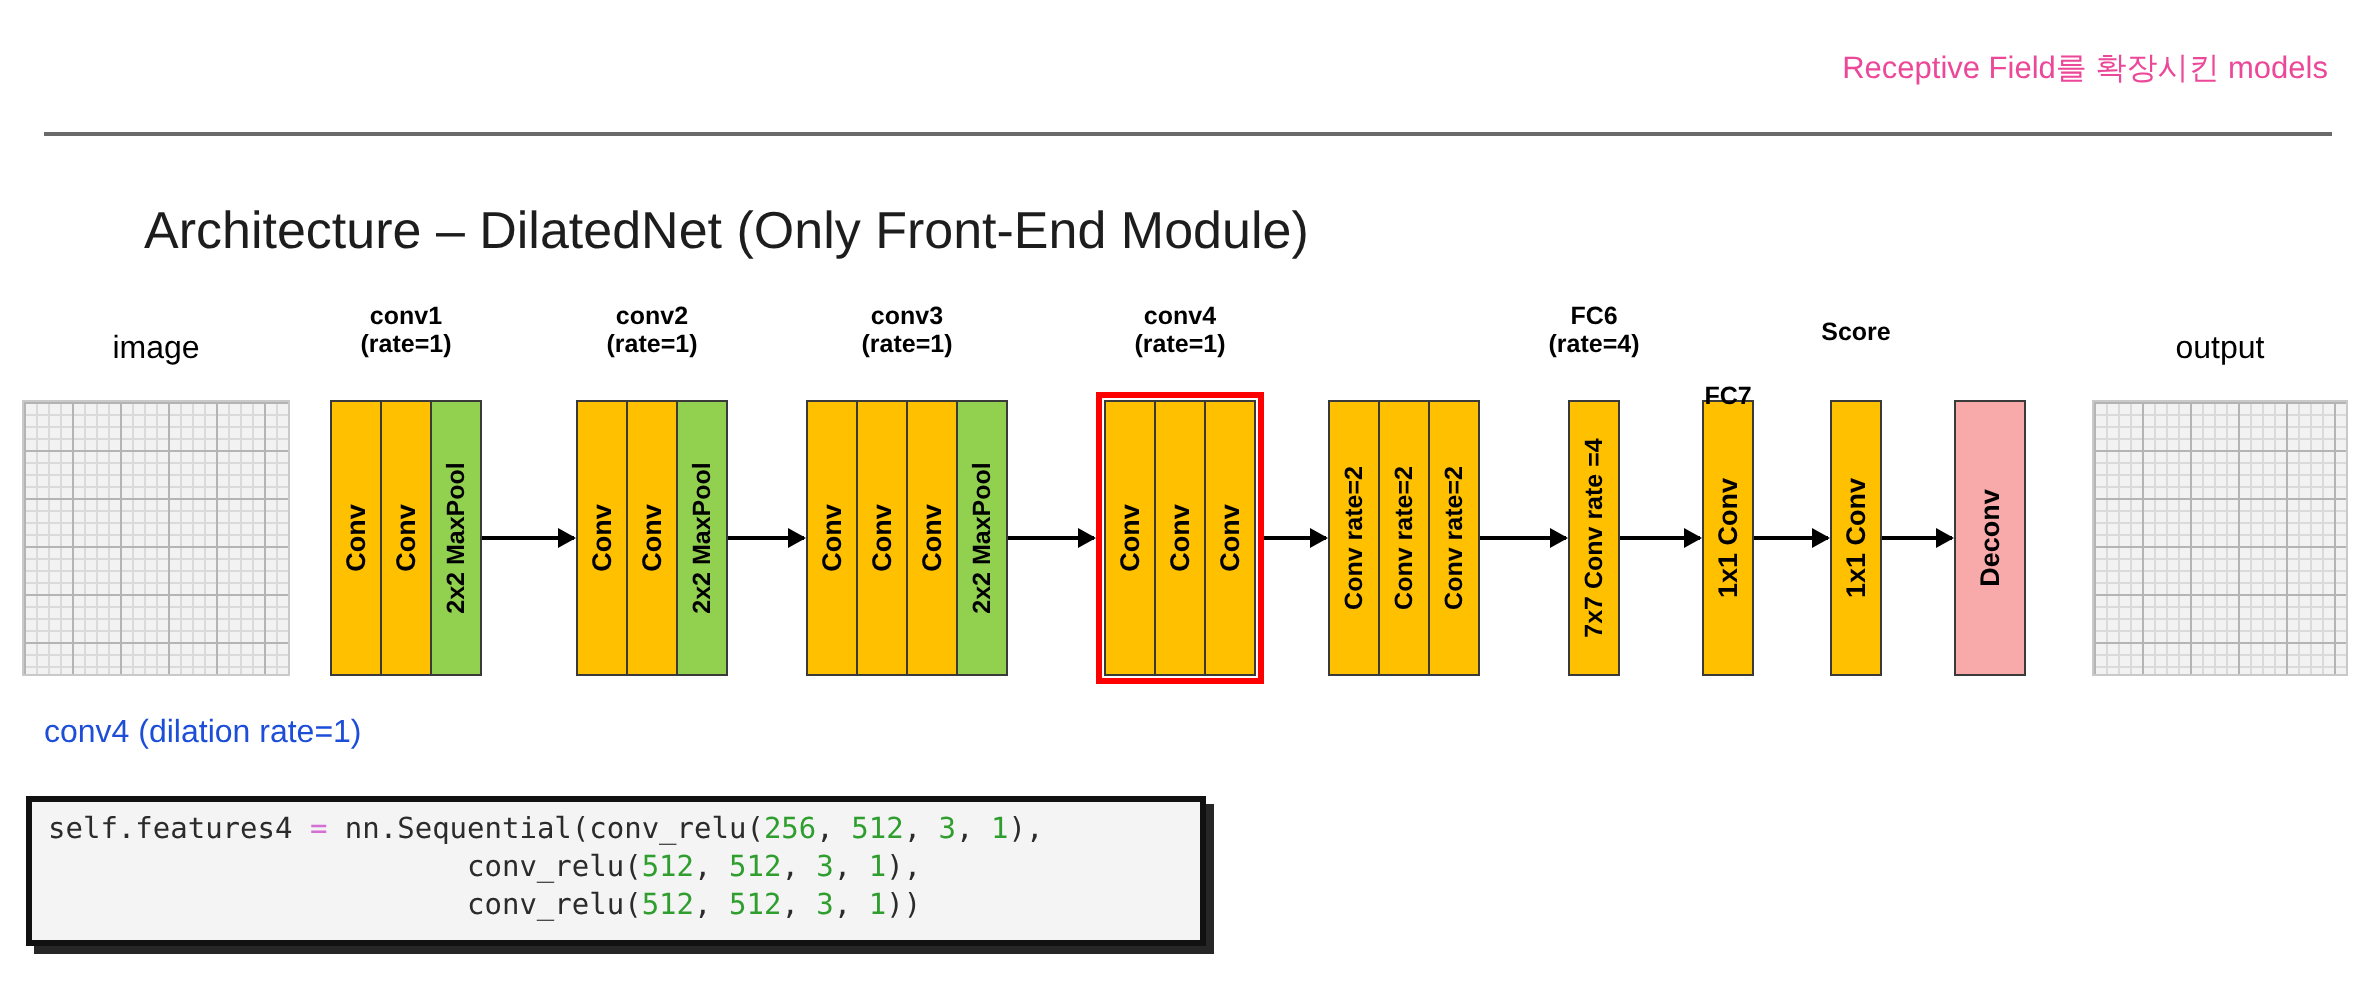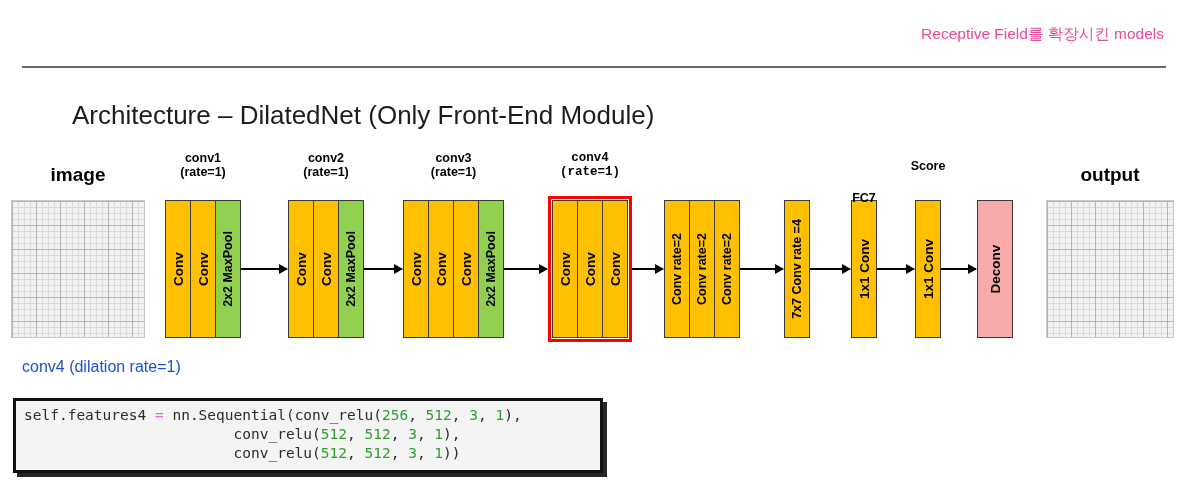--- a/index.html
+++ b/index.html
@@ -77,22 +77,22 @@
   .stage-label {
     position: absolute;
     text-align: center;
     font-size: 12.5px;
     font-weight: bold;
     color: #000;
     line-height: 13.5px;
     white-space: nowrap;
   }
   .stage-label.big {
-    font-size: 19px;
-    font-weight: bold;
+    font-size: 16px;
+    font-weight: normal;
   }
 
   
   .grid-img {
     position: absolute;
     background-color: #f2f2f2;
     background-image:
       linear-gradient(to right, #b4b4b4 1px, transparent 1px),
       linear-gradient(to bottom, #b4b4b4 1px, transparent 1px),
       linear-gradient(to right, #dadada 1px, transparent 1px),
@@ -248,39 +248,43 @@
       <div class="layer" style="width: 26px;">
         <span class="vtext">Conv</span>
       </div>
       <div class="layer" style="width: 26px; margin-left: -1px;">
         <span class="vtext">Conv</span>
       </div>
       <div class="layer" style="width: 26px; margin-left: -1px;">
         <span class="vtext">Conv</span>
       </div>
     </div>
-    <div class="stage-label" style="left: 530px; width: 120px; top: 4px; font-family: Liberation Mono, monospace;">
+    <div class="stage-label" style="left: 530px; width: 120px; top: 4px;">
       <div>conv4</div>
       <div>(rate=1)</div>
     </div>
     <div class="block-group" style="left: 664px; top: 52px; height: 138px;">
       <div class="layer" style="width: 26px;">
         <span class="vtext small">Conv rate=2</span>
       </div>
       <div class="layer" style="width: 26px; margin-left: -1px;">
         <span class="vtext small">Conv rate=2</span>
       </div>
       <div class="layer" style="width: 26px; margin-left: -1px;">
         <span class="vtext small">Conv rate=2</span>
       </div>
     </div>
     <div class="block-group" style="left: 784px; top: 52px; height: 138px;">
       <div class="layer" style="width: 26px;">
         <span class="vtext small">7x7 Conv rate =4</span>
       </div>
+    </div>
+    <div class="stage-label" style="left: 737px; width: 120px; top: 4px;">
+      <div>FC6</div>
+      <div>(rate=4)</div>
     </div>
     <div class="block-group" style="left: 851px; top: 52px; height: 138px;">
       <div class="layer" style="width: 26px;">
         <span class="vtext">1x1 Conv</span>
       </div>
     </div>
     <div class="stage-label" style="left: 804px; width: 120px; top: 12px; margin-top: 32px;">
       <div>FC7</div>
     </div>
     <div class="block-group" style="left: 915px; top: 52px; height: 138px;">

